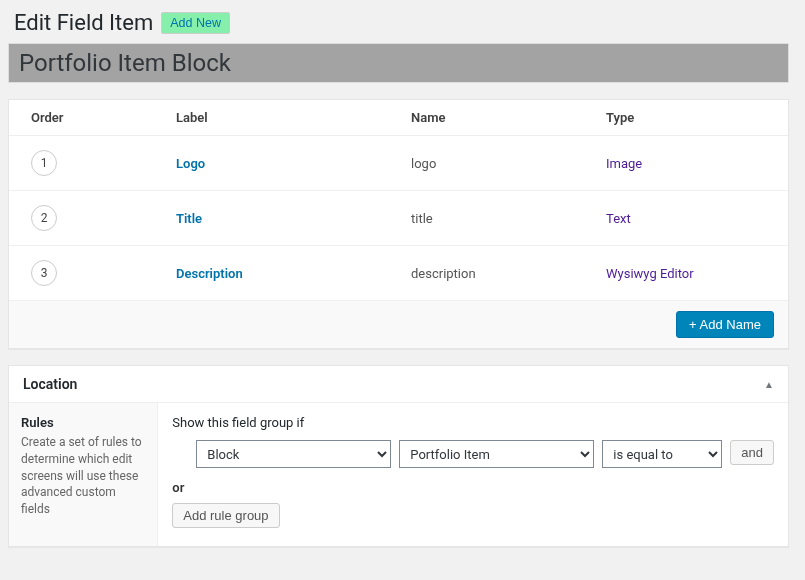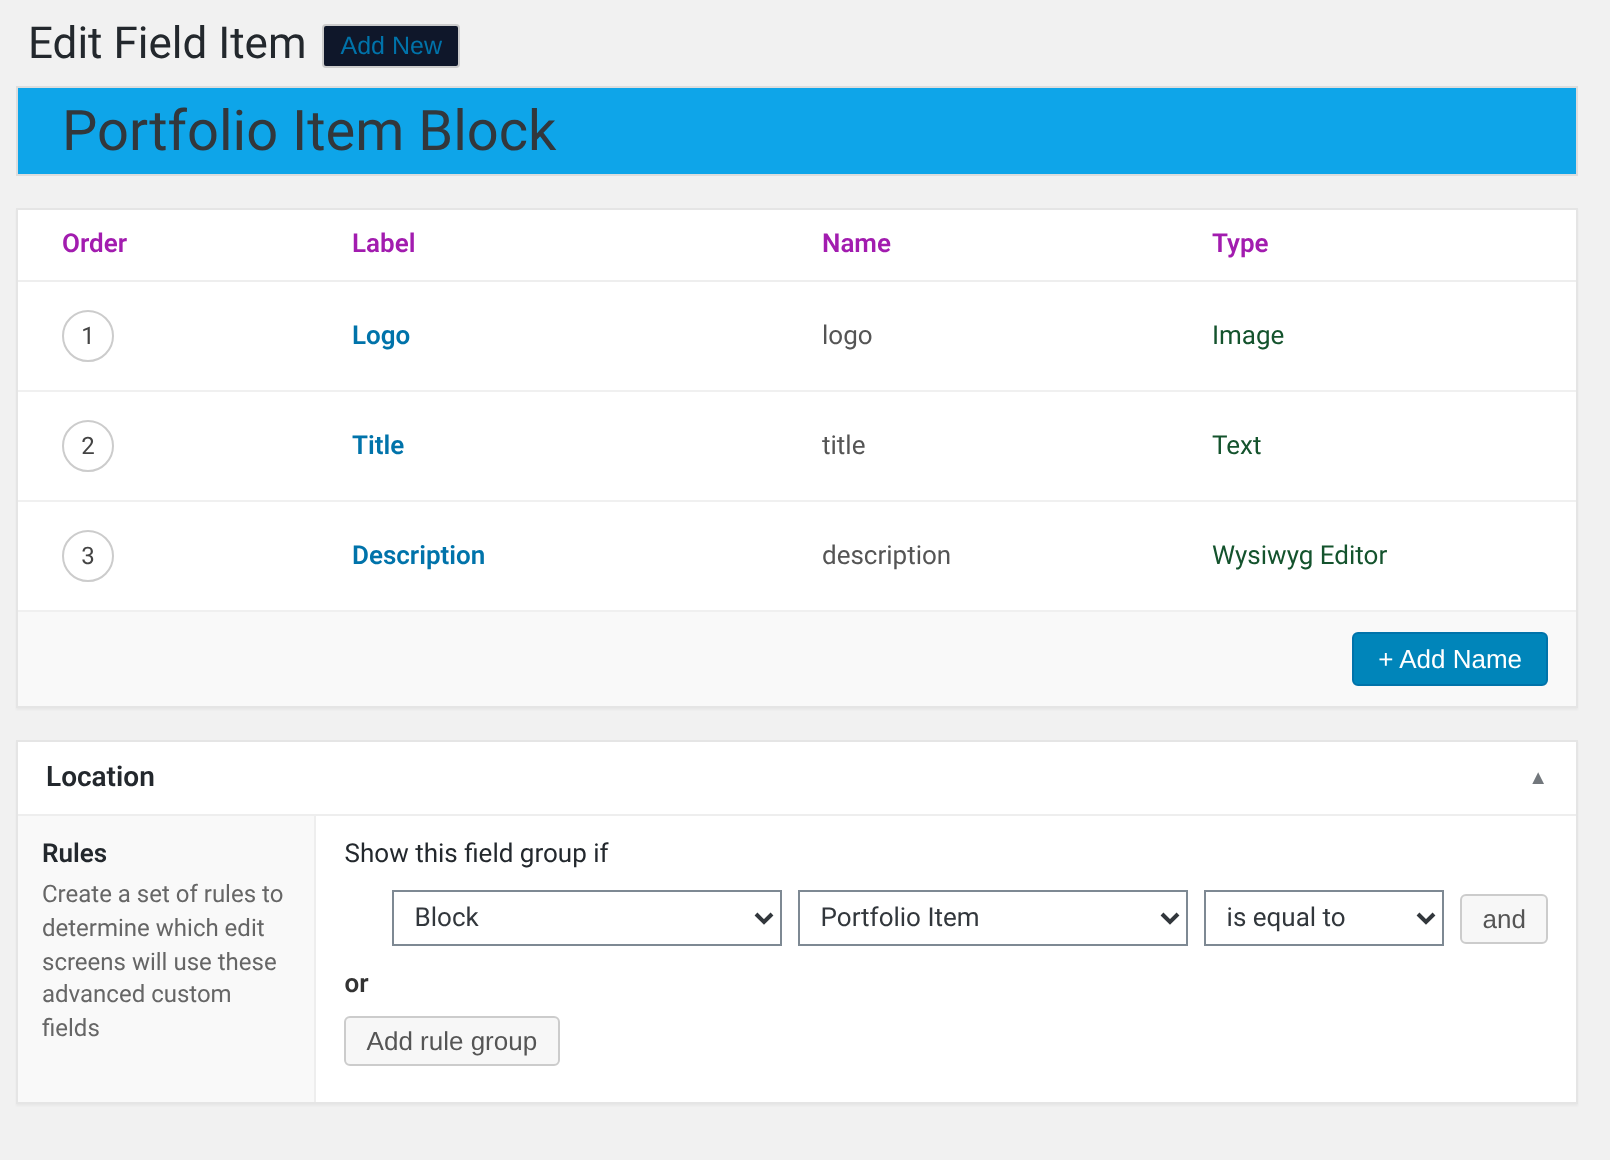--- a/index.html
+++ b/index.html
@@ -10,54 +10,54 @@
     color: #23282d;
     font-size: 13px;
     width: 805px;
     height: 580px;
     overflow: hidden;
   }
   .wrap { padding: 10px 16px 0 8px; }
   .header-row { display: flex; align-items: center; gap: 8px; padding: 0 0 8px 6px; }
   .page-title { font-size: 22px; font-weight: 400; margin: 0; color: #23282d; }
   .add-new-btn {
-    background: #0f172a;
+    background: #86efac;
     border: 1px solid #ccc;
     border-radius: 2px;
     color: #0073aa;
     padding: 3px 8px;
     font-size: 12.5px;
     cursor: pointer;
   }
   .title-input {
     width: 100%;
-    font-size: 28px;
-    padding: 5px 22px;
+    font-size: 24px;
+    padding: 5px 10px;
     border: 1px solid #ddd;
-    background: #0ea5e9;
+    background: #a3a3a3;
     color: #32373c;
     outline: none;
     margin-bottom: 16px;
     font-family: inherit;
   }
   .postbox {
     background: #fff;
     border: 1px solid #e5e5e5;
     box-shadow: 0 1px 1px rgba(0,0,0,.04);
     margin-bottom: 16px;
   }
   .fields-table { width: 100%; border-collapse: collapse; }
   .fields-table thead th {
     text-align: left;
     font-weight: 600;
     font-size: 13px;
     padding: 10px 12px;
     background: #fff;
     border-bottom: 1px solid #eee;
-    color: #a21caf;
+    color: #404040;
   }
   .fields-table tbody td {
     padding: 14px 12px;
     border-bottom: 1px solid #f0f0f0;
     vertical-align: middle;
     font-size: 13px;
   }
   .order-circle {
     width: 26px; height: 26px;
     border: 1px solid #ccc;
@@ -67,21 +67,21 @@
     justify-content: center;
     font-size: 12px;
     color: #444;
     background: #fff;
   }
   .col-order { width: 155px; padding-left: 22px !important; }
   .col-label { width: 235px; }
   .col-name { width: 195px; }
   .field-label-link { color: #0073aa; font-weight: 600; text-decoration: none; cursor: pointer; }
   .field-name { color: #555; }
-  .field-type { color: #14532d; }
+  .field-type { color: #4c1d95; }
   .add-field-row {
     padding: 10px 14px;
     text-align: right;
     background: #f9f9f9;
   }
   .btn-primary {
     background: #0085ba;
     border: 1px solid #0073aa;
     color: #fff;
     padding: 5px 12px;
@@ -106,21 +106,21 @@
   .location-side {
     width: 160px;
     padding: 12px 12px 4px 12px;
     background: #f9f9f9;
     border-right: 1px solid #eee;
   }
   .side-title { font-weight: 600; font-size: 13px; margin: 0 0 4px 0; }
   .side-desc { color: #666; font-size: 12px; line-height: 1.4; margin: 0; }
   .location-main { flex: 1; padding: 12px 14px 18px 14px; }
   .location-caption { font-size: 13px; margin-bottom: 10px; }
-  .rule-row { display: flex; gap: 8px; align-items: center; margin-bottom: 12px; padding-left: 24px; }
+  .rule-row { display: flex; gap: 8px; align-items: flex-start; margin-bottom: 12px; padding-left: 24px; }
   .rule-select {
     border: 1px solid #7e8993;
     background: #fff;
     padding: 4px 6px;
     font-size: 13px;
     font-family: inherit;
     color: #32373c;
     height: 28px;
   }
   .sel-param { width: 195px; }

